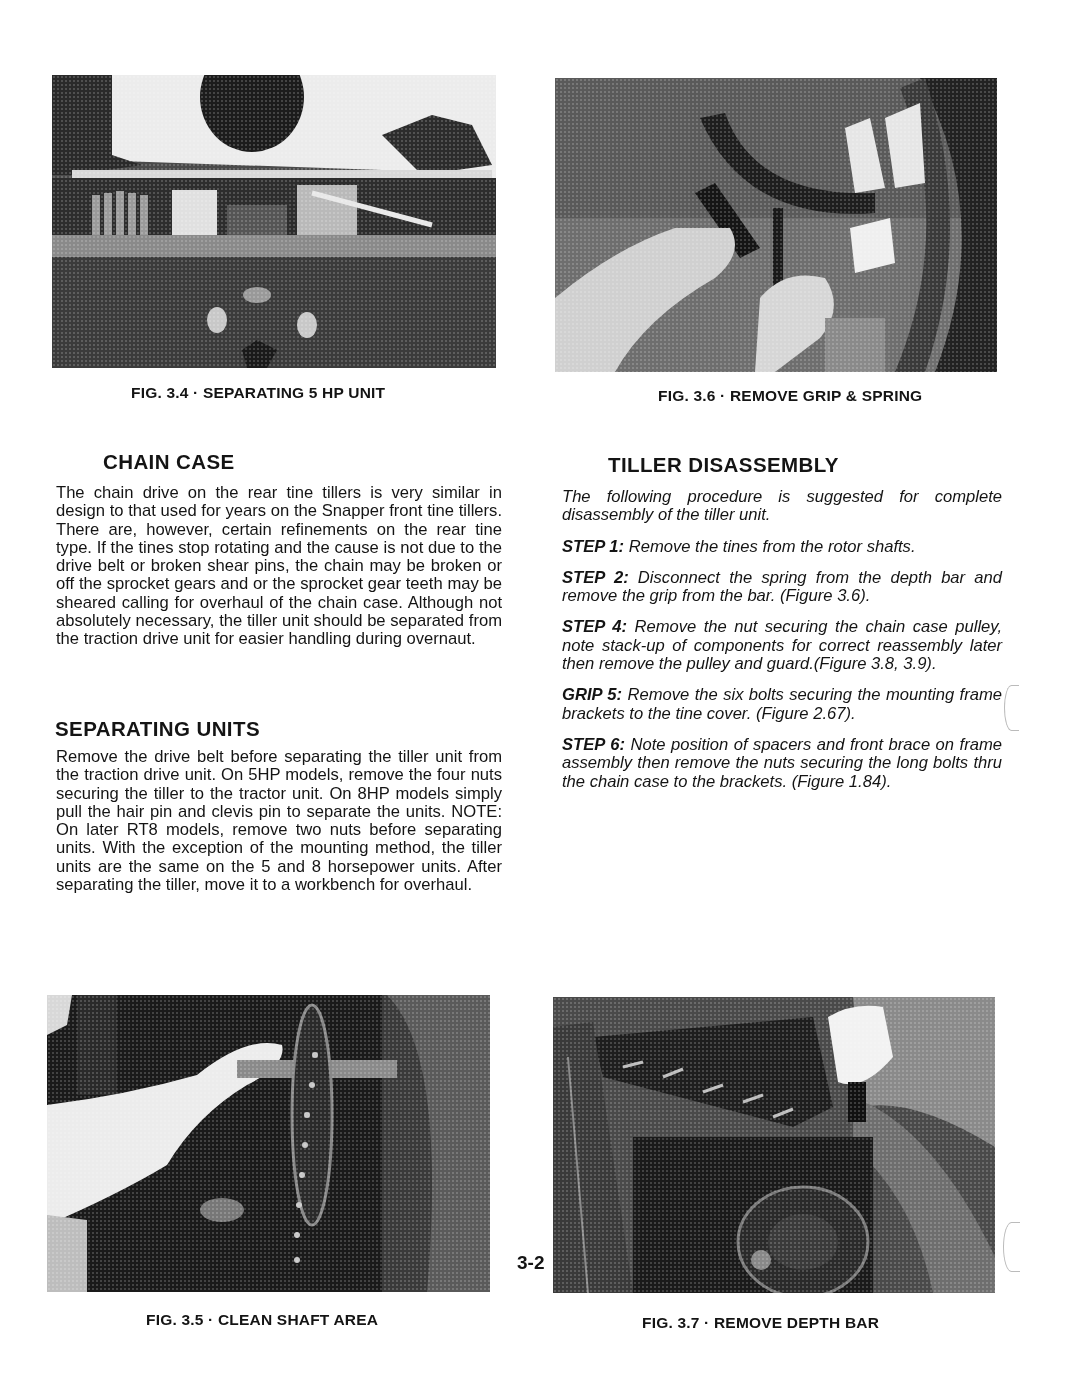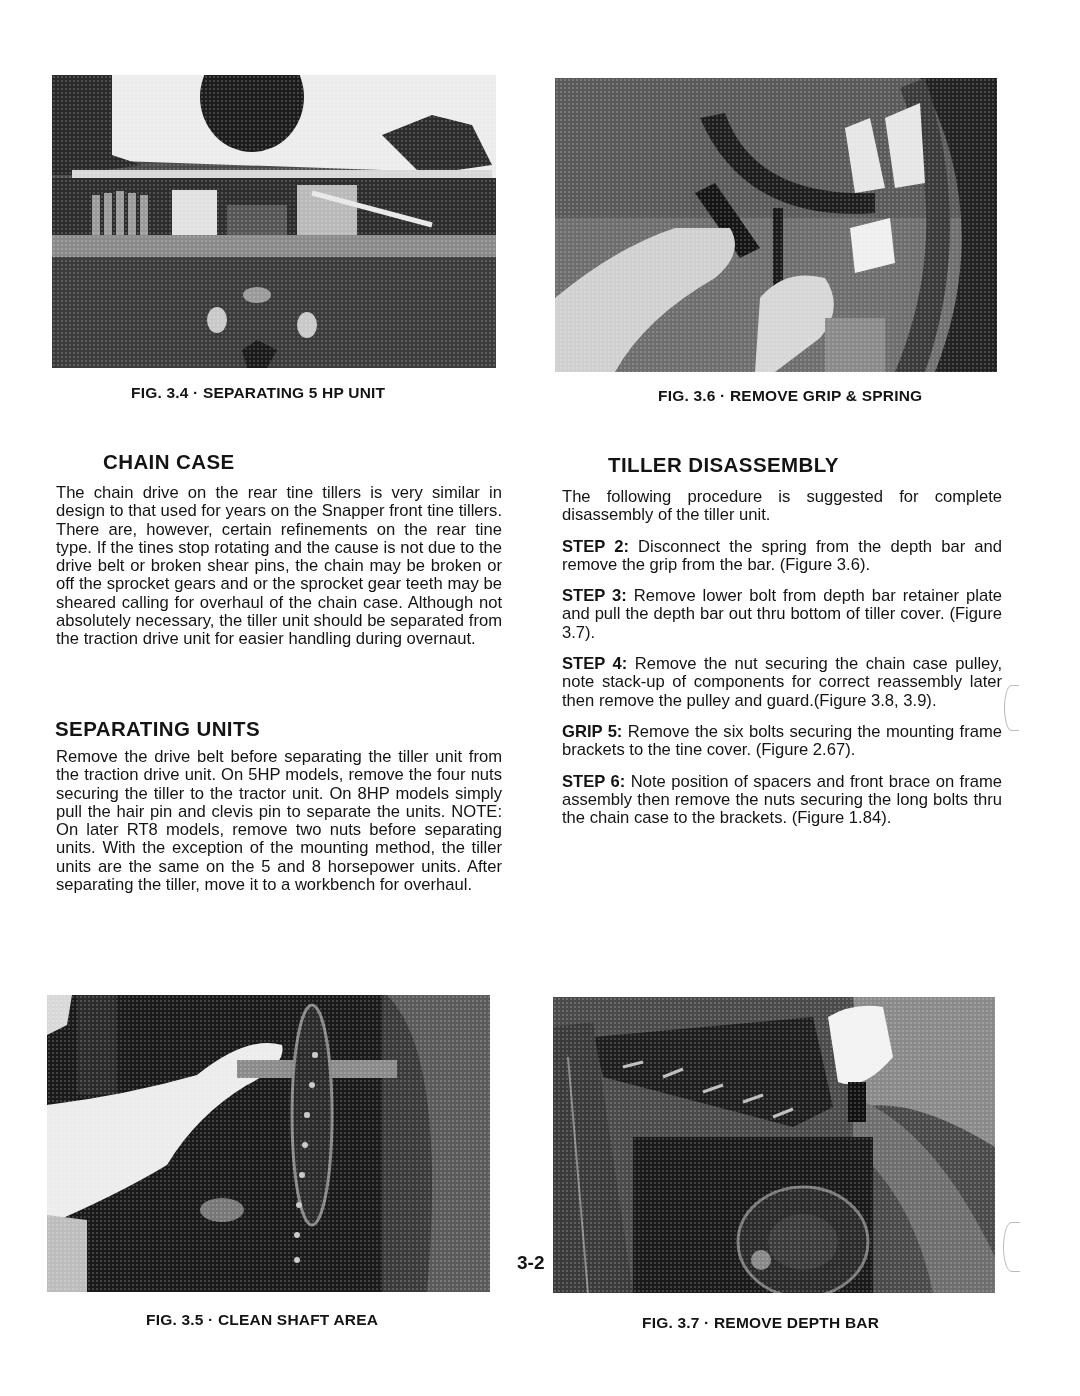--- a/index.html
+++ b/index.html
@@ -7,21 +7,21 @@
          font-family:"Liberation Sans", sans-serif; color:#141414; }
   .photo { position:absolute; background:#3a3a3a; overflow:hidden; }
   .photo svg { width:100%; height:100%; display:block; }
   .halftone { position:absolute; inset:0;
     background-image: radial-gradient(circle, rgba(255,255,255,0.18) 1px, transparent 1.3px);
     background-size:4px 4px; pointer-events:none; }
   .caption { position:absolute; font-weight:bold; font-size:15.5px; letter-spacing:0.2px; white-space:nowrap; }
   .heading { position:absolute; font-weight:bold; font-size:20.5px; letter-spacing:0.4px; white-space:nowrap; }
   .para { position:absolute; font-size:16.6px; line-height:18.3px; text-align:justify; text-align-last:left; }
   .para b { font-weight:bold; }
-  .step { margin:0 4px 13px 0; }
+  .step { margin:0 4px 13px 0;font-style:italic; }
   .pagenum { position:absolute; font-weight:bold; font-size:19px; }
   .mark { position:absolute; border:1px solid #bbb; border-right:none; border-radius:50% 0 0 50%; }
 </style>
 </head>
 <body>
 
 <div class="photo" style="left:52px;top:75px;width:444px;height:293px;">
   <svg viewBox="0 0 444 293" preserveAspectRatio="none">
     <rect x="0" y="0" width="444" height="293" fill="#4a4a4a"></rect>
     <polygon points="40,0 444,0 444,110 390,120 330,95 40,85" fill="#ececec"></polygon>
@@ -74,22 +74,22 @@
 
 <div class="heading" style="left:55px;top:450px;margin-left:48px;">CHAIN CASE</div>
 <div class="para" style="left:56px;top:484px;width:446px;">The chain drive on the rear tine tillers is very similar in design to that used for years on the Snapper front tine tillers. There are, however, certain refinements on the rear tine type. If the tines stop rotating and the cause is not due to the drive belt or broken shear pins, the chain may be broken or off the sprocket gears and or the sprocket gear teeth may be sheared calling for overhaul of the chain case. Although not absolutely necessary, the tiller unit should be separated from the traction drive unit for easier handling during overnaut.</div>
 
 <div class="heading" style="left:55px;top:717px;">SEPARATING UNITS</div>
 <div class="para" style="left:56px;top:748px;width:446px;">Remove the drive belt before separating the tiller unit from the traction drive unit. On 5HP models, remove the four nuts securing the tiller to the tractor unit. On 8HP models simply pull the hair pin and clevis pin to separate the units. NOTE: On later RT8 models, remove two nuts before separating units. With the exception of the mounting method, the tiller units are the same on the 5 and 8 horsepower units. After separating the tiller, move it to a workbench for overhaul.</div>
 
 <div class="heading" style="left:562px;top:453px;margin-left:46px;">TILLER DISASSEMBLY</div>
 <div class="para" style="left:562px;top:488px;width:444px;">
   <div class="step">The following procedure is suggested for complete disassembly of the tiller unit.</div>
+  <div class="step"><b>STEP 1:</b><span> Remove the tines from the rotor shafts.</span></div>
   <div class="step"><b>STEP 2:</b><span> Disconnect the spring from the depth bar and remove the grip from the bar. (Figure 3.6).</span></div>
-  <div class="step"><b>STEP 3:</b><span> Remove lower bolt from depth bar retainer plate and pull the depth bar out thru bottom of tiller cover. (Figure 3.7).</span></div>
   <div class="step"><b>STEP 4:</b><span> Remove the nut securing the chain case pulley, note stack-up of components for correct reassembly later then remove the pulley and guard.(Figure 3.8, 3.9).</span></div>
   <div class="step"><b>GRIP 5:</b><span> Remove the six bolts securing the mounting frame brackets to the tine cover. (Figure 2.67).</span></div>
   <div class="step"><b>STEP 6:</b><span> Note position of spacers and front brace on frame assembly then remove the nuts securing the long bolts thru the chain case to the brackets. (Figure 1.84).</span></div>
 </div>
 
 <div class="photo" style="left:47px;top:995px;width:443px;height:297px;">
   <svg viewBox="0 0 443 297" preserveAspectRatio="none">
     <rect x="0" y="0" width="443" height="297" fill="#1a1a1a"></rect>
     <rect x="335" y="0" width="108" height="297" fill="#3a3a3a"></rect>
     <path d="M340,0 Q400,60 380,297 L443,297 L443,0 Z" fill="#5a5a5a"></path>

